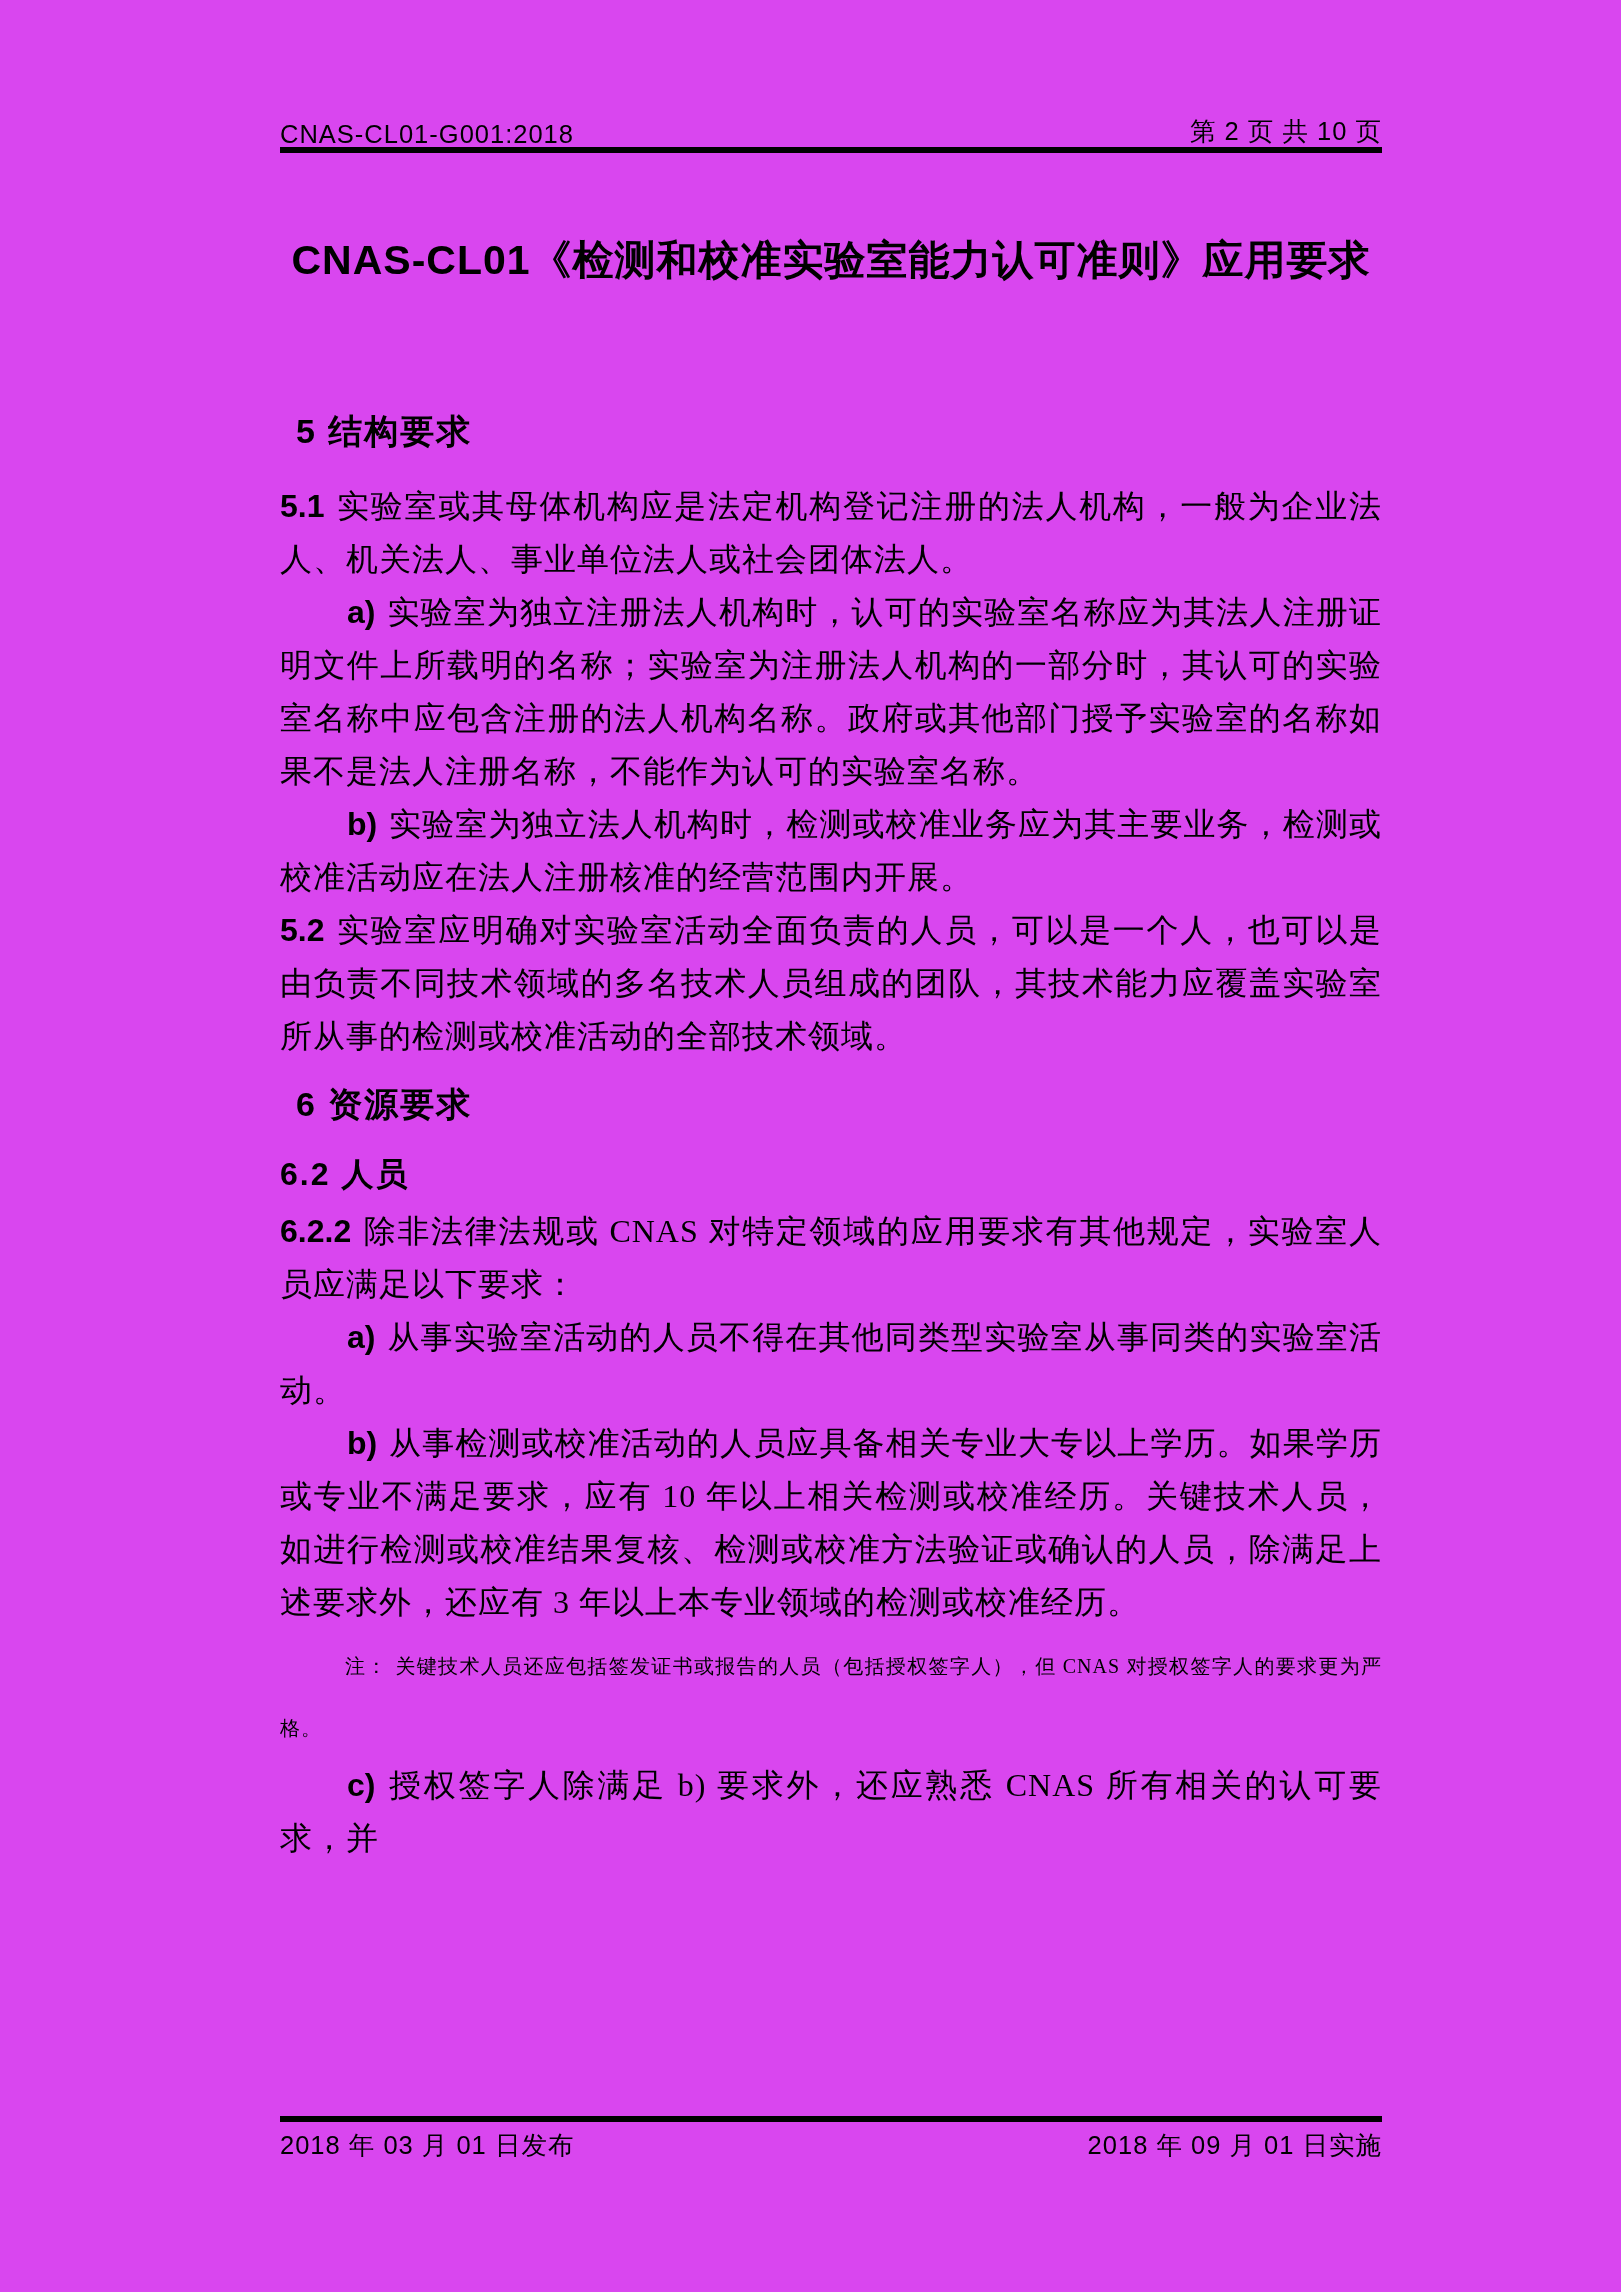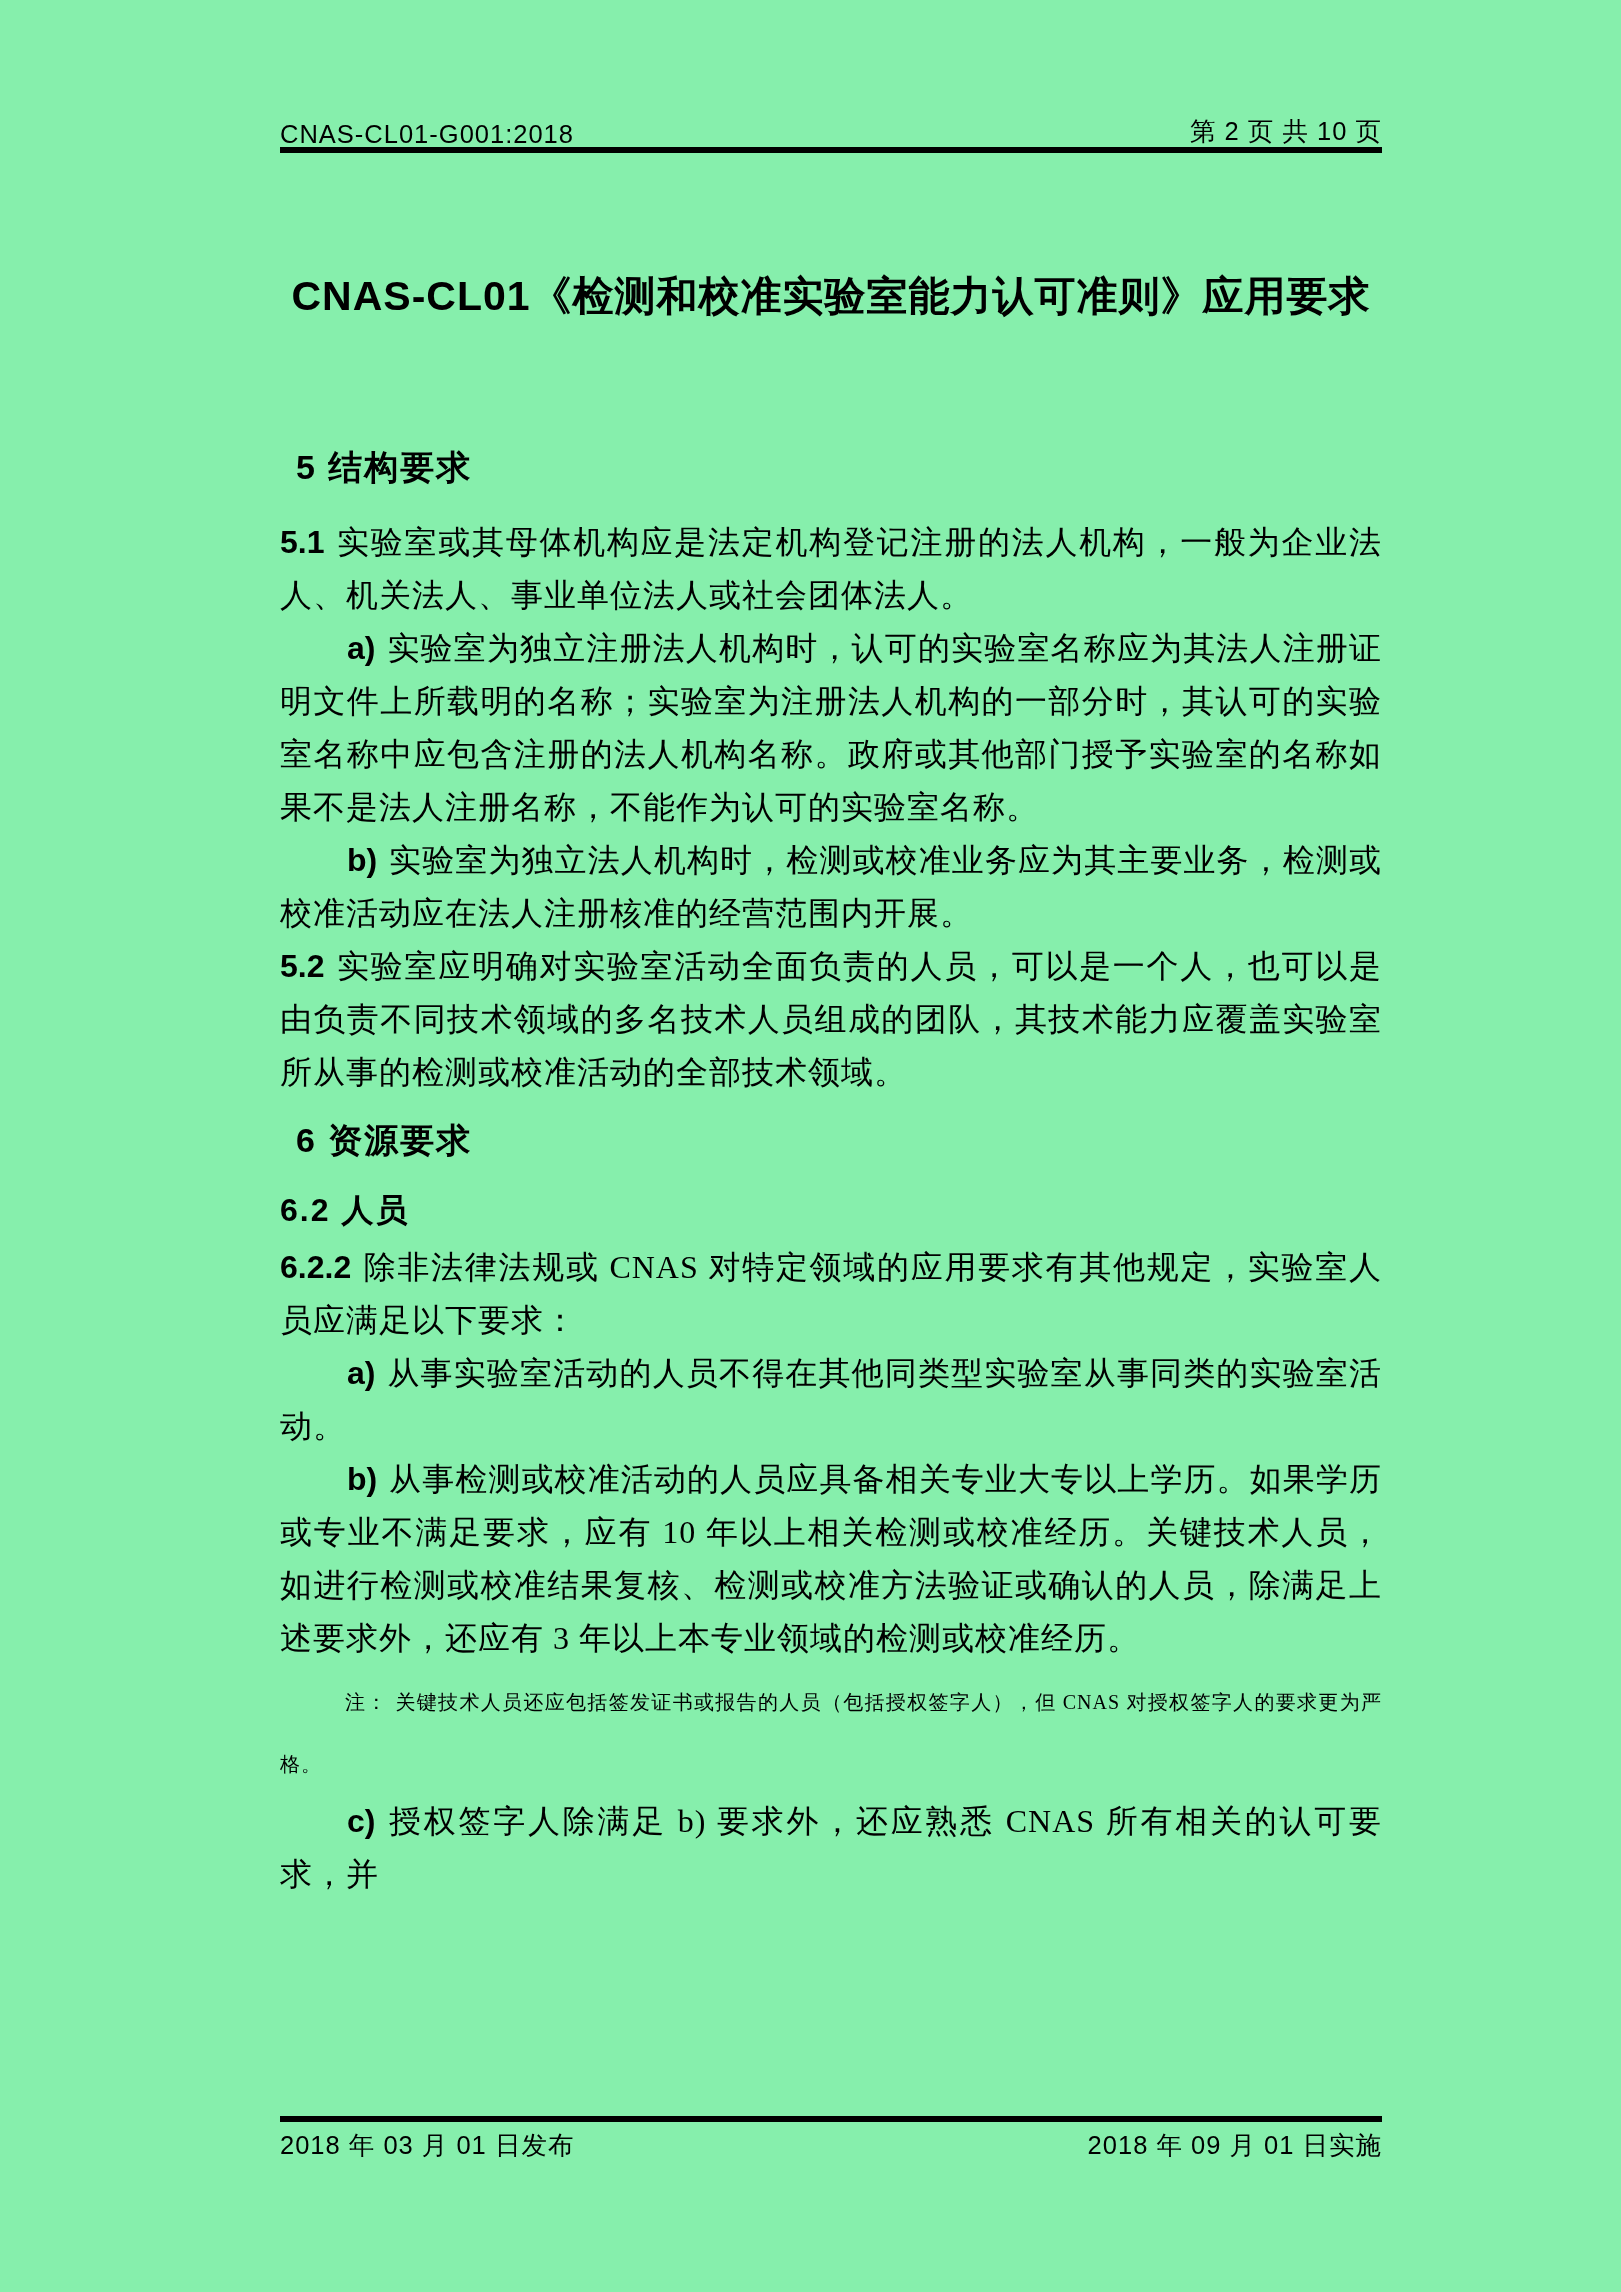--- a/index.html
+++ b/index.html
@@ -1,20 +1,20 @@
 <!DOCTYPE html>
 <html><head>
 <meta charset="utf-8">
 <style>
   html, body { margin: 0; padding: 0; background: #ffffff; }
   .page {
     position: relative;
     width: 1621px;
     height: 2293px;
-    background: #86efac;
+    background: #d946ef;
     color: #000000;
     font-family: "Liberation Serif", "DejaVu Serif", serif;
     overflow: hidden;
   }
   
   .page-header {
     position: absolute;
     top: 114px;
     left: 280px;
     width: 1102px;
@@ -34,21 +34,21 @@
     background: #000000;
   }
   
   .content {
     position: absolute;
     top: 152px;
     left: 280px;
     width: 1102px;
   }
   .doc-title {
-    margin: 116px 0 0 0;
+    margin: 80px 0 0 0;
     font-family: "Liberation Sans", "DejaVu Sans", sans-serif;
     font-weight: bold;
     font-size: 41px;
     line-height: 57px;
     text-align: center;
     letter-spacing: 1px;
     white-space: nowrap;
   }
   h2.sec-heading {
     font-family: "Liberation Sans", "DejaVu Sans", sans-serif;

